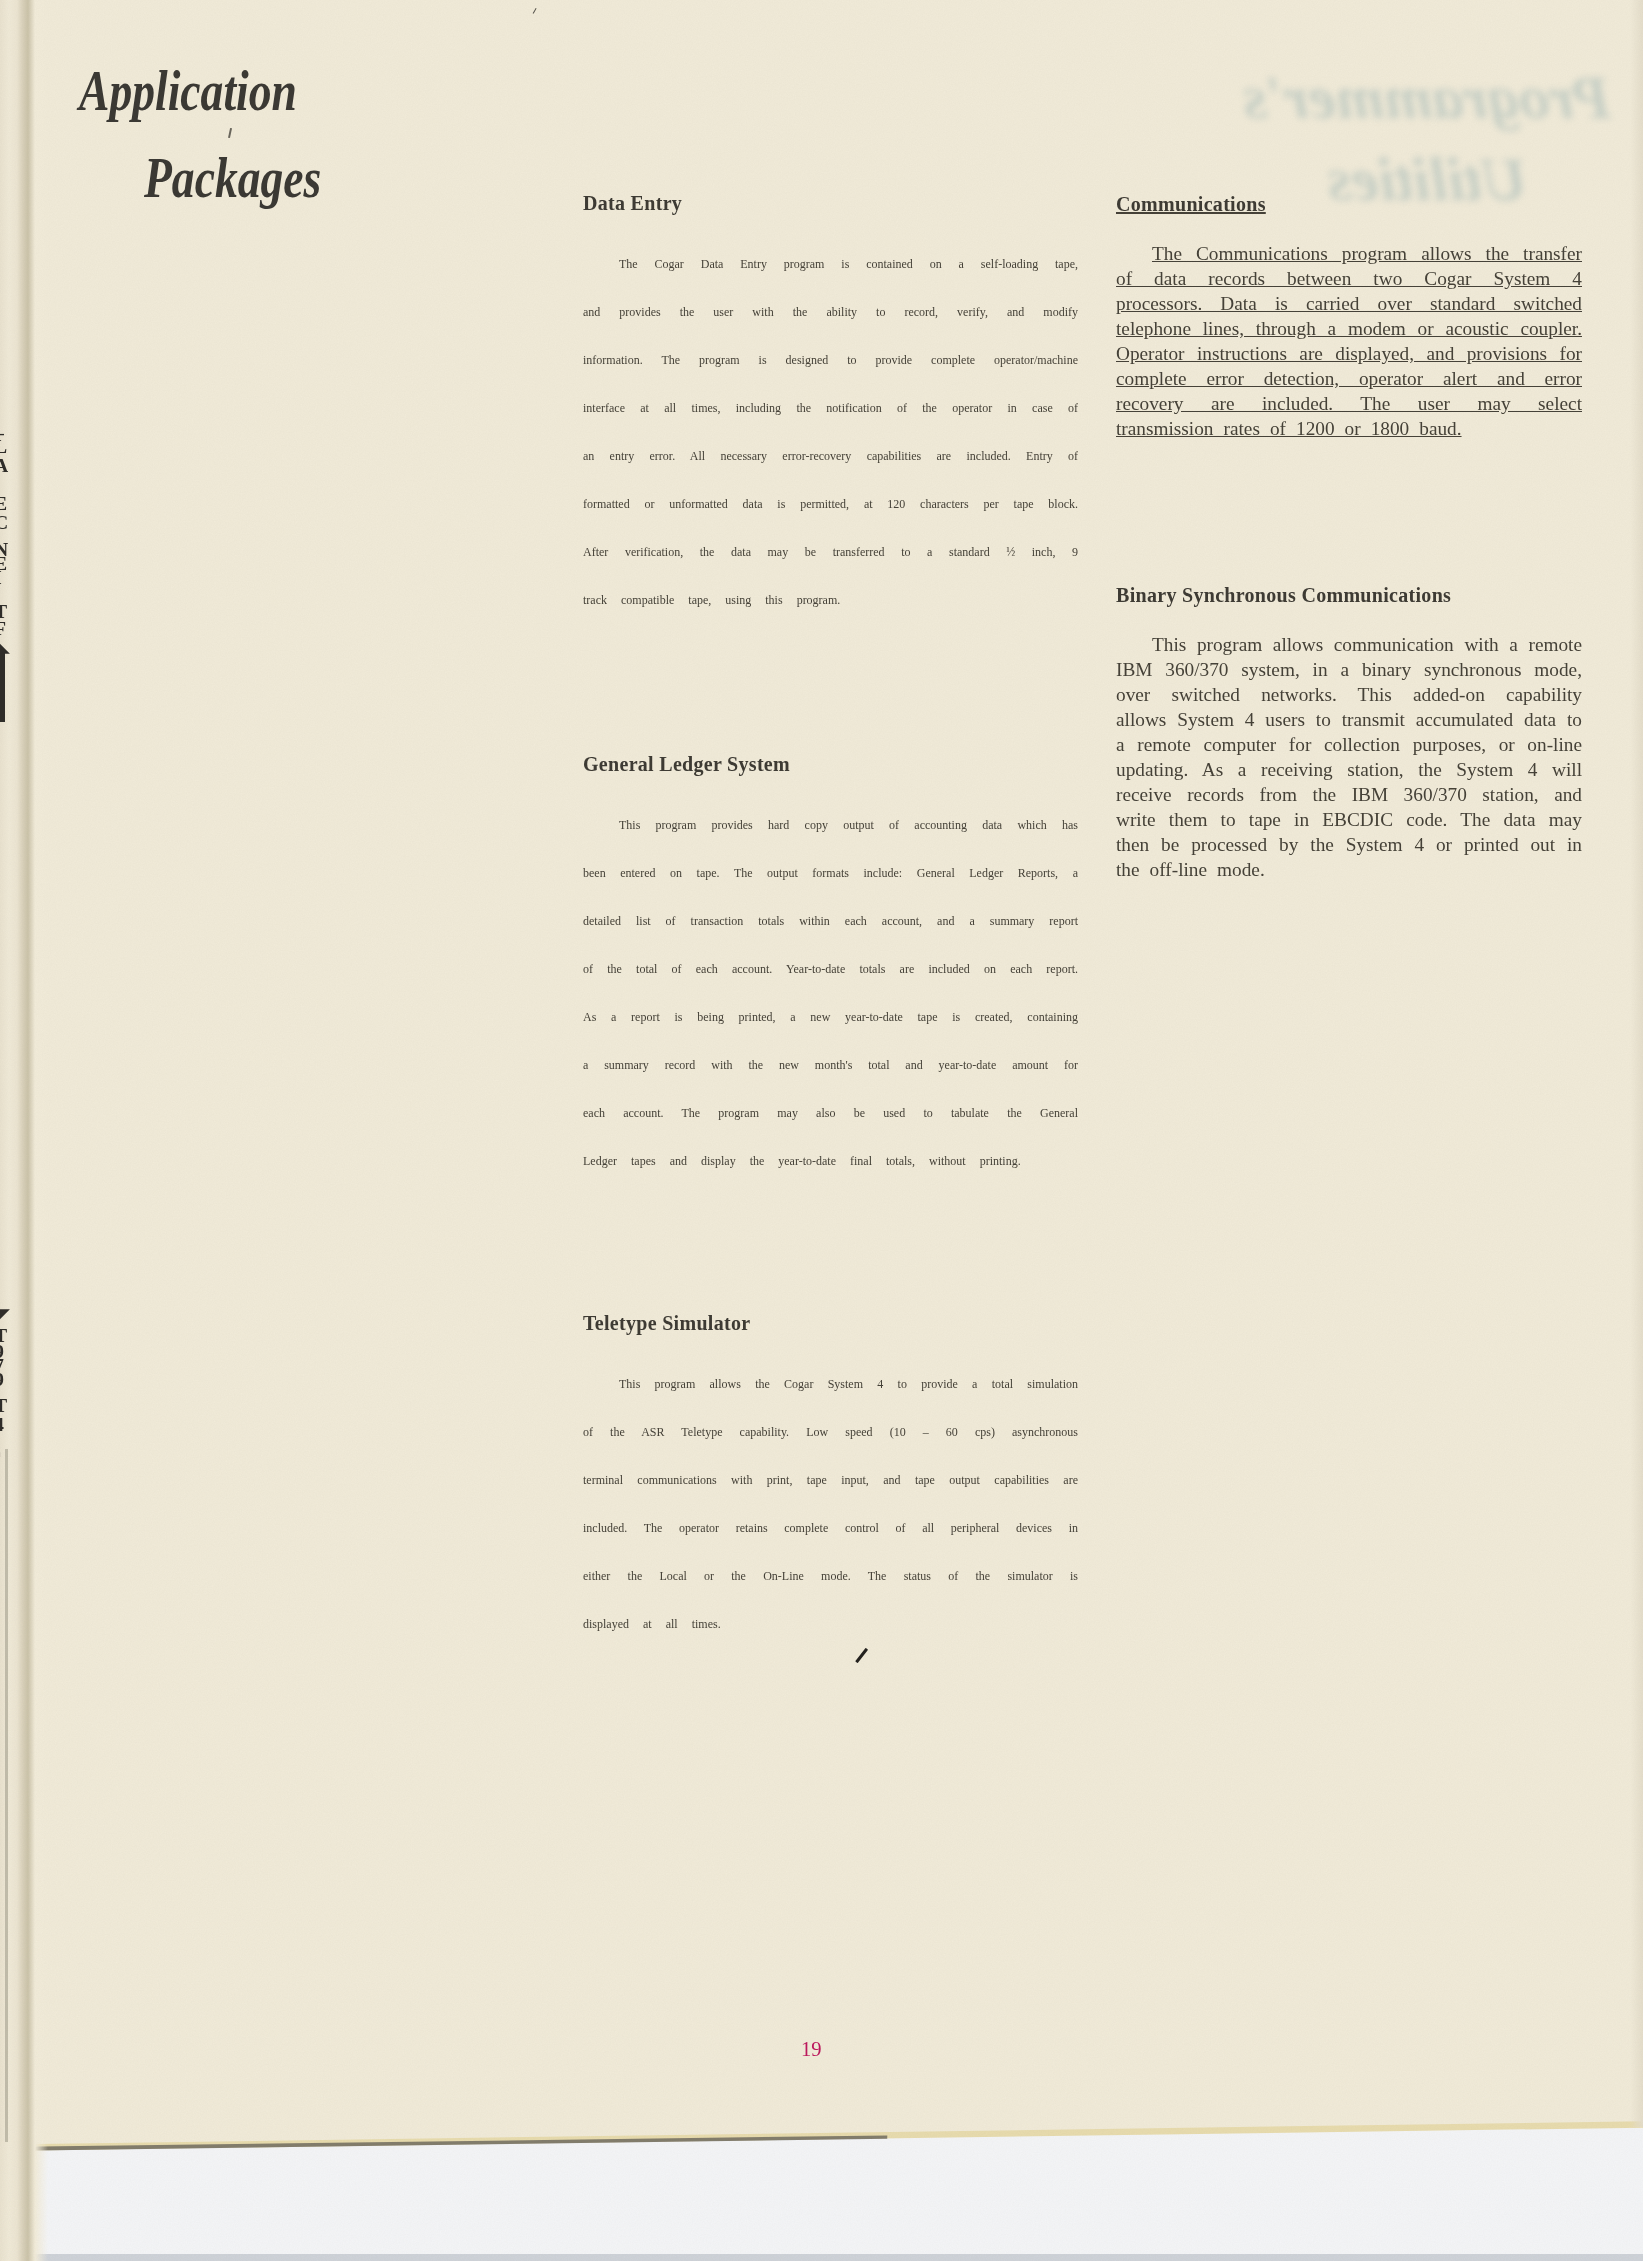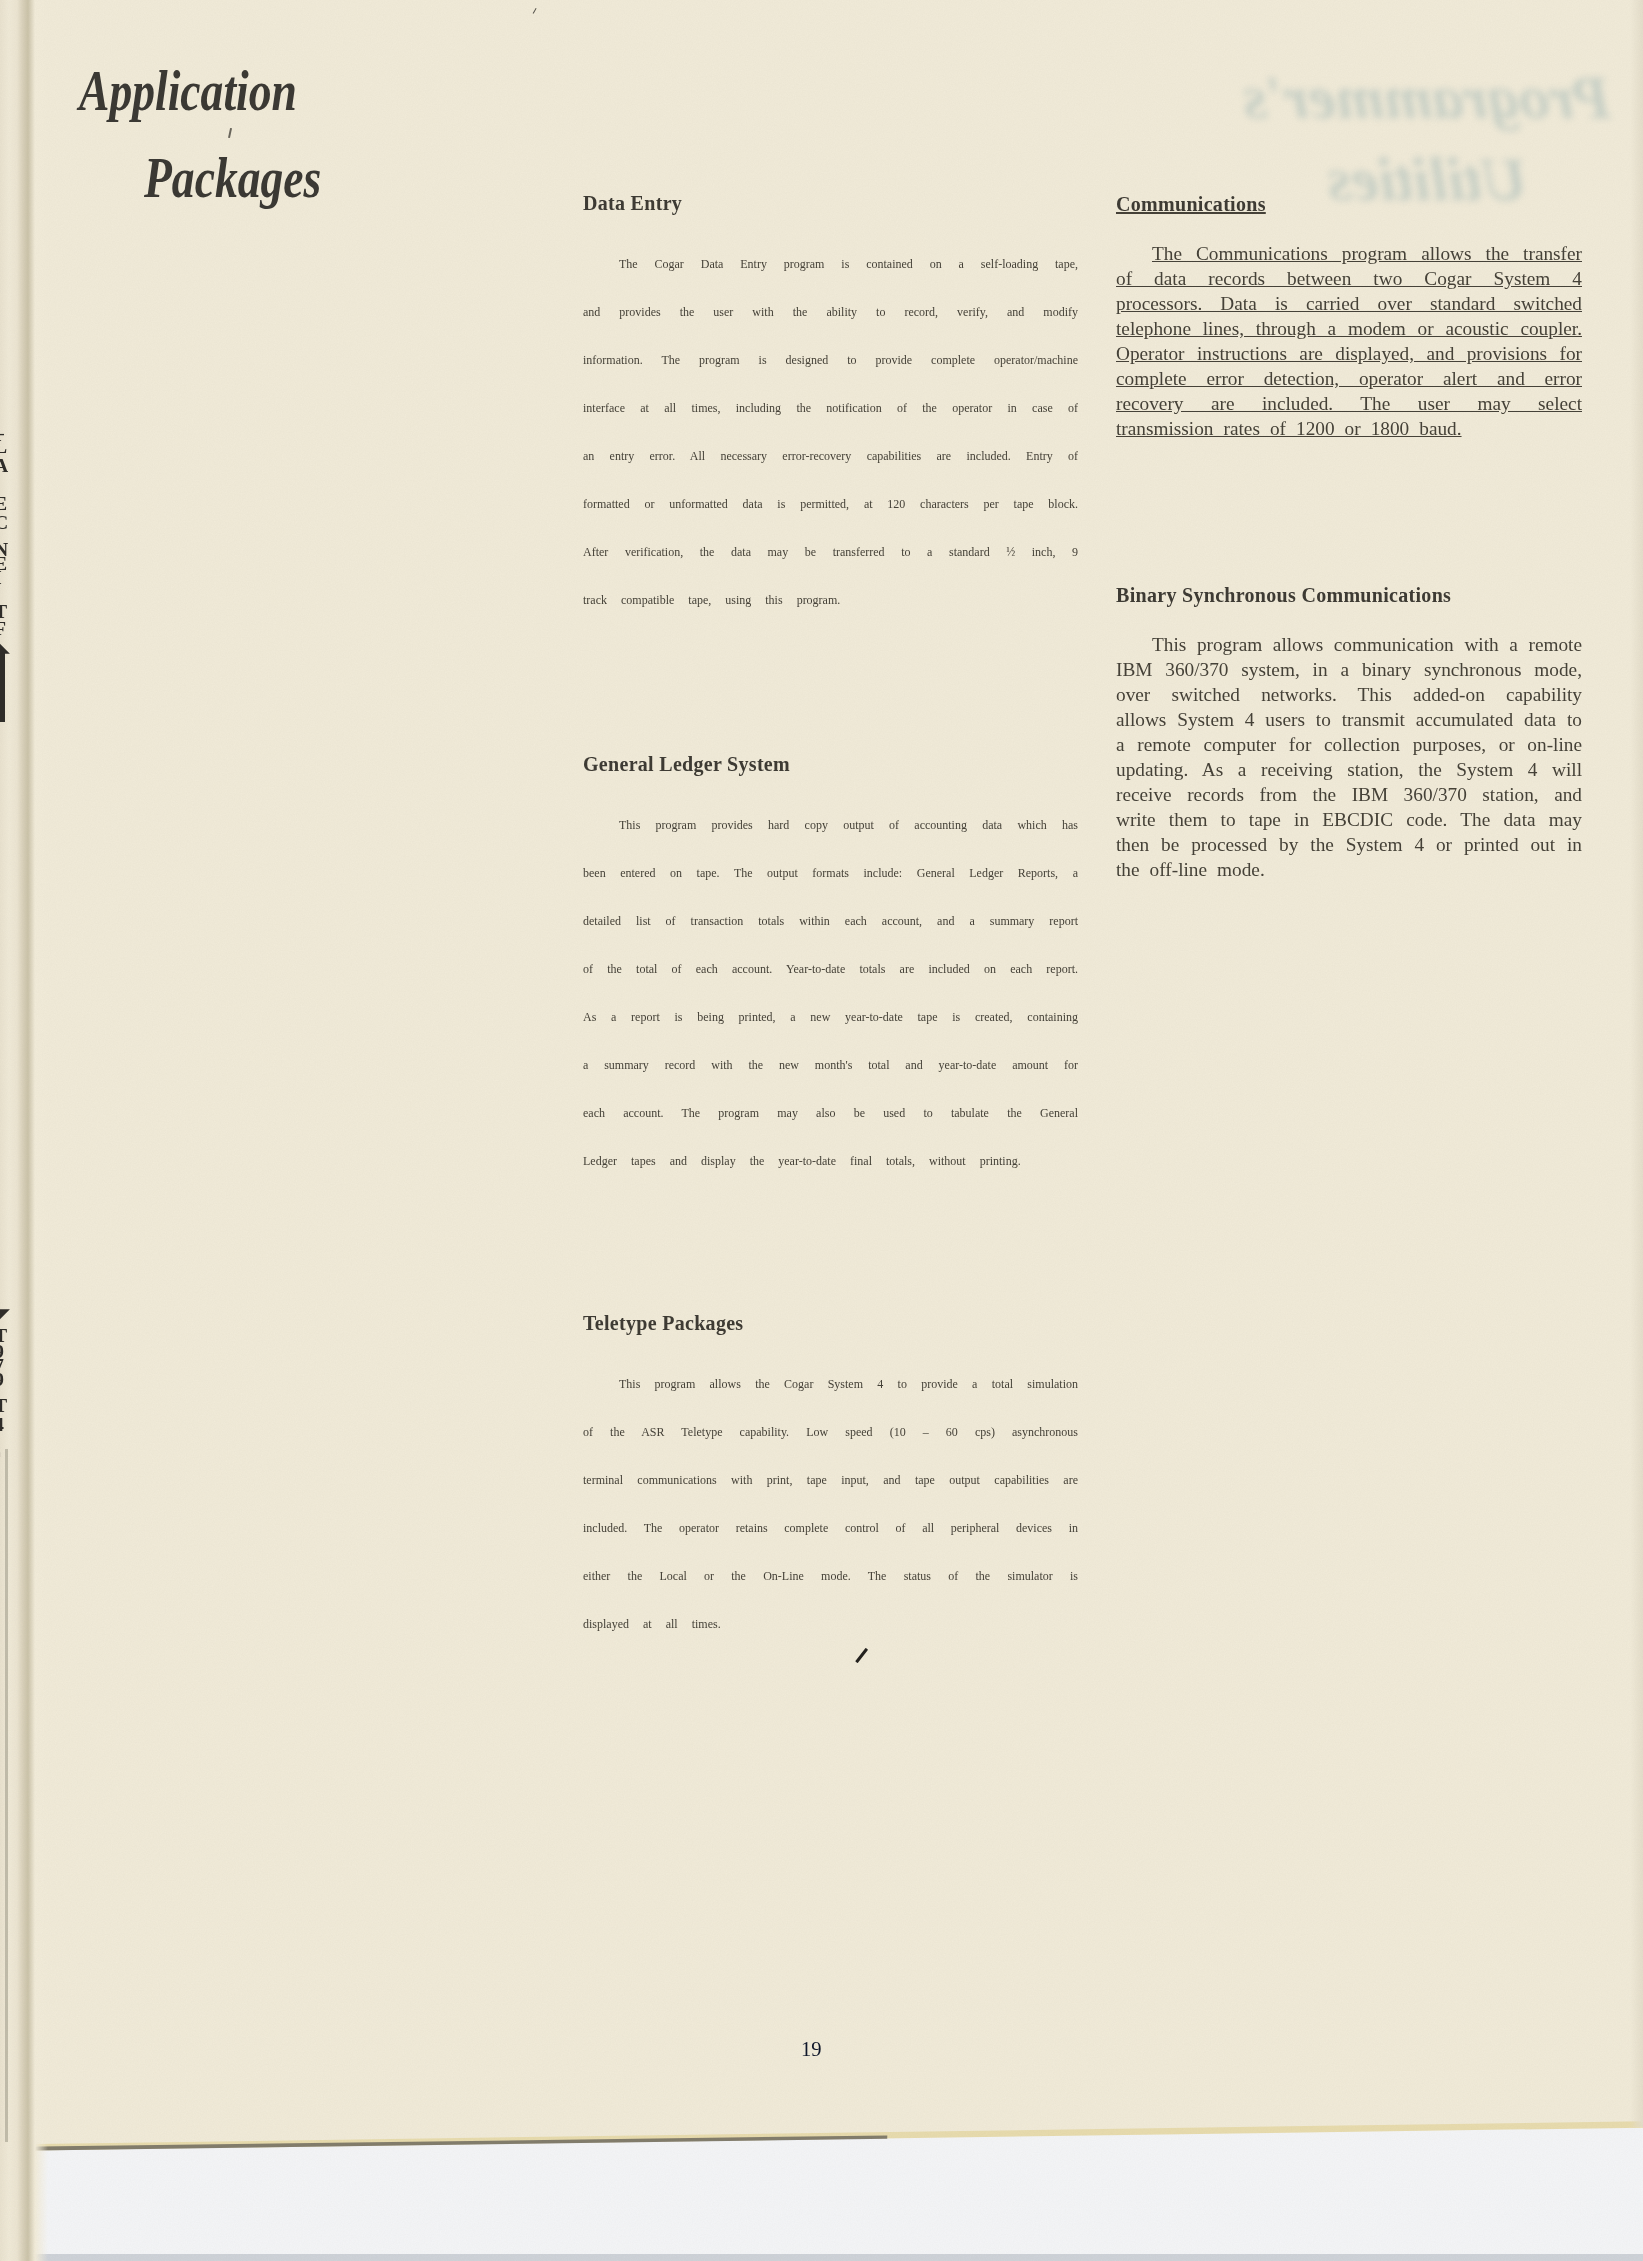--- a/index.html
+++ b/index.html
@@ -49,21 +49,21 @@
   .title{position:absolute;left:64px;top:62px;color:#3b3934;font-style:italic;font-weight:bold;font-size:57px;line-height:1;text-align:center;}
   .title .l1{display:inline-block;transform:scaleX(0.8);transform-origin:left top;white-space:nowrap;}
   .title .l2{display:inline-block;margin-top:30px;margin-left:80px;transform:scaleX(0.8);transform-origin:left top;white-space:nowrap;}
   .sec{position:absolute;left:583px;width:495px;}
   .sec h2{margin:0;font-size:20px;font-weight:bold;color:#3e3b34;letter-spacing:0.3px;line-height:27px;}
   .sec p{margin:23px 0 0 0;font-size:12px;line-height:48px;text-align:justify;word-spacing:11px;text-indent:36px;color:#464238;}
   .sec-r{left:1116px;width:466px;}
   .sec-r p{font-size:19.3px;line-height:25px;word-spacing:5.2px;margin-top:23px;}
   #sec-de{top:190px;} #sec-glp{top:751px;} #sec-ts{top:1310px;}
   #sec-comm{top:191px;text-decoration:underline;} #sec-bsc{top:582px;}
-  .pagenum{position:absolute;left:801px;top:2038px;font-size:20.6px;color:#0f172a;}
+  .pagenum{position:absolute;left:801px;top:2038px;font-size:20.6px;color:#be185d;}
   
   .ink1{position:absolute;left:860px;top:1647px;width:3.2px;height:17.4px;background:#24221e;transform:rotate(38deg);border-radius:0.6px;}
   .ink2{position:absolute;left:229px;top:128px;width:1.9px;height:10.3px;background:#6a665c;transform:rotate(12deg);}
   .ink3{position:absolute;left:534px;top:7.7px;width:1.3px;height:6.4px;background:#55524a;transform:rotate(30deg);}
   .grain{position:absolute;left:0;top:0;pointer-events:none;mix-blend-mode:multiply;opacity:.06;}
 </style>
 </head>
 <body>
 
 <div class="canvas">
@@ -111,21 +111,21 @@
 
   <div class="sec" id="sec-de">
     <h2>Data Entry</h2>
     <p>The Cogar Data Entry program is contained on a self-loading tape, and provides the user with the ability to record, verify, and modify information. The program is designed to provide complete operator/machine interface at all times, including the notification of the operator in case of an entry error. All necessary error-recovery capabilities are included. Entry of formatted or unformatted data is permitted, at 120 characters per tape block. After verification, the data may be transferred to a standard ½ inch, 9 track compatible tape, using this program.</p>
   </div>
   <div class="sec" id="sec-glp">
     <h2>General Ledger System</h2>
     <p>This program provides hard copy output of accounting data which has been entered on tape. The output formats include: General Ledger Reports, a detailed list of transaction totals within each account, and a summary report of the total of each account. Year-to-date totals are included on each report. As a report is being printed, a new year-to-date tape is created, containing a summary record with the new month's total and year-to-date amount for each account. The program may also be used to tabulate the General Ledger tapes and display the year-to-date final totals, without printing.</p>
   </div>
   <div class="sec" id="sec-ts">
-    <h2>Teletype Packages</h2>
+    <h2>Teletype Simulator</h2>
     <p>This program allows the Cogar System 4 to provide a total simulation of the ASR Teletype capability. Low speed (10 – 60 cps) asynchronous terminal communications with print, tape input, and tape output capabilities are included. The operator retains complete control of all peripheral devices in either the Local or the On-Line mode. The status of the simulator is displayed at all times.</p>
   </div>
 
   <div class="sec sec-r" id="sec-comm">
     <h2>Communications</h2>
     <p>The Communications program allows the transfer of data records between two Cogar System 4 processors. Data is carried over standard switched telephone lines, through a modem or acoustic coupler. Operator instructions are displayed, and provisions for complete error detection, operator alert and error recovery are included. The user may select transmission rates of 1200 or 1800 baud.</p>
   </div>
   <div class="sec sec-r" id="sec-bsc">
     <h2>Binary Synchronous Communications</h2>
     <p>This program allows communication with a remote IBM 360/370 system, in a binary synchronous mode, over switched networks. This added-on capability allows System 4 users to transmit accumulated data to a remote computer for collection purposes, or on-line updating. As a receiving station, the System 4 will receive records from the IBM 360/370 station, and write them to tape in EBCDIC code. The data may then be processed by the System 4 or printed out in the off-line mode.</p>

